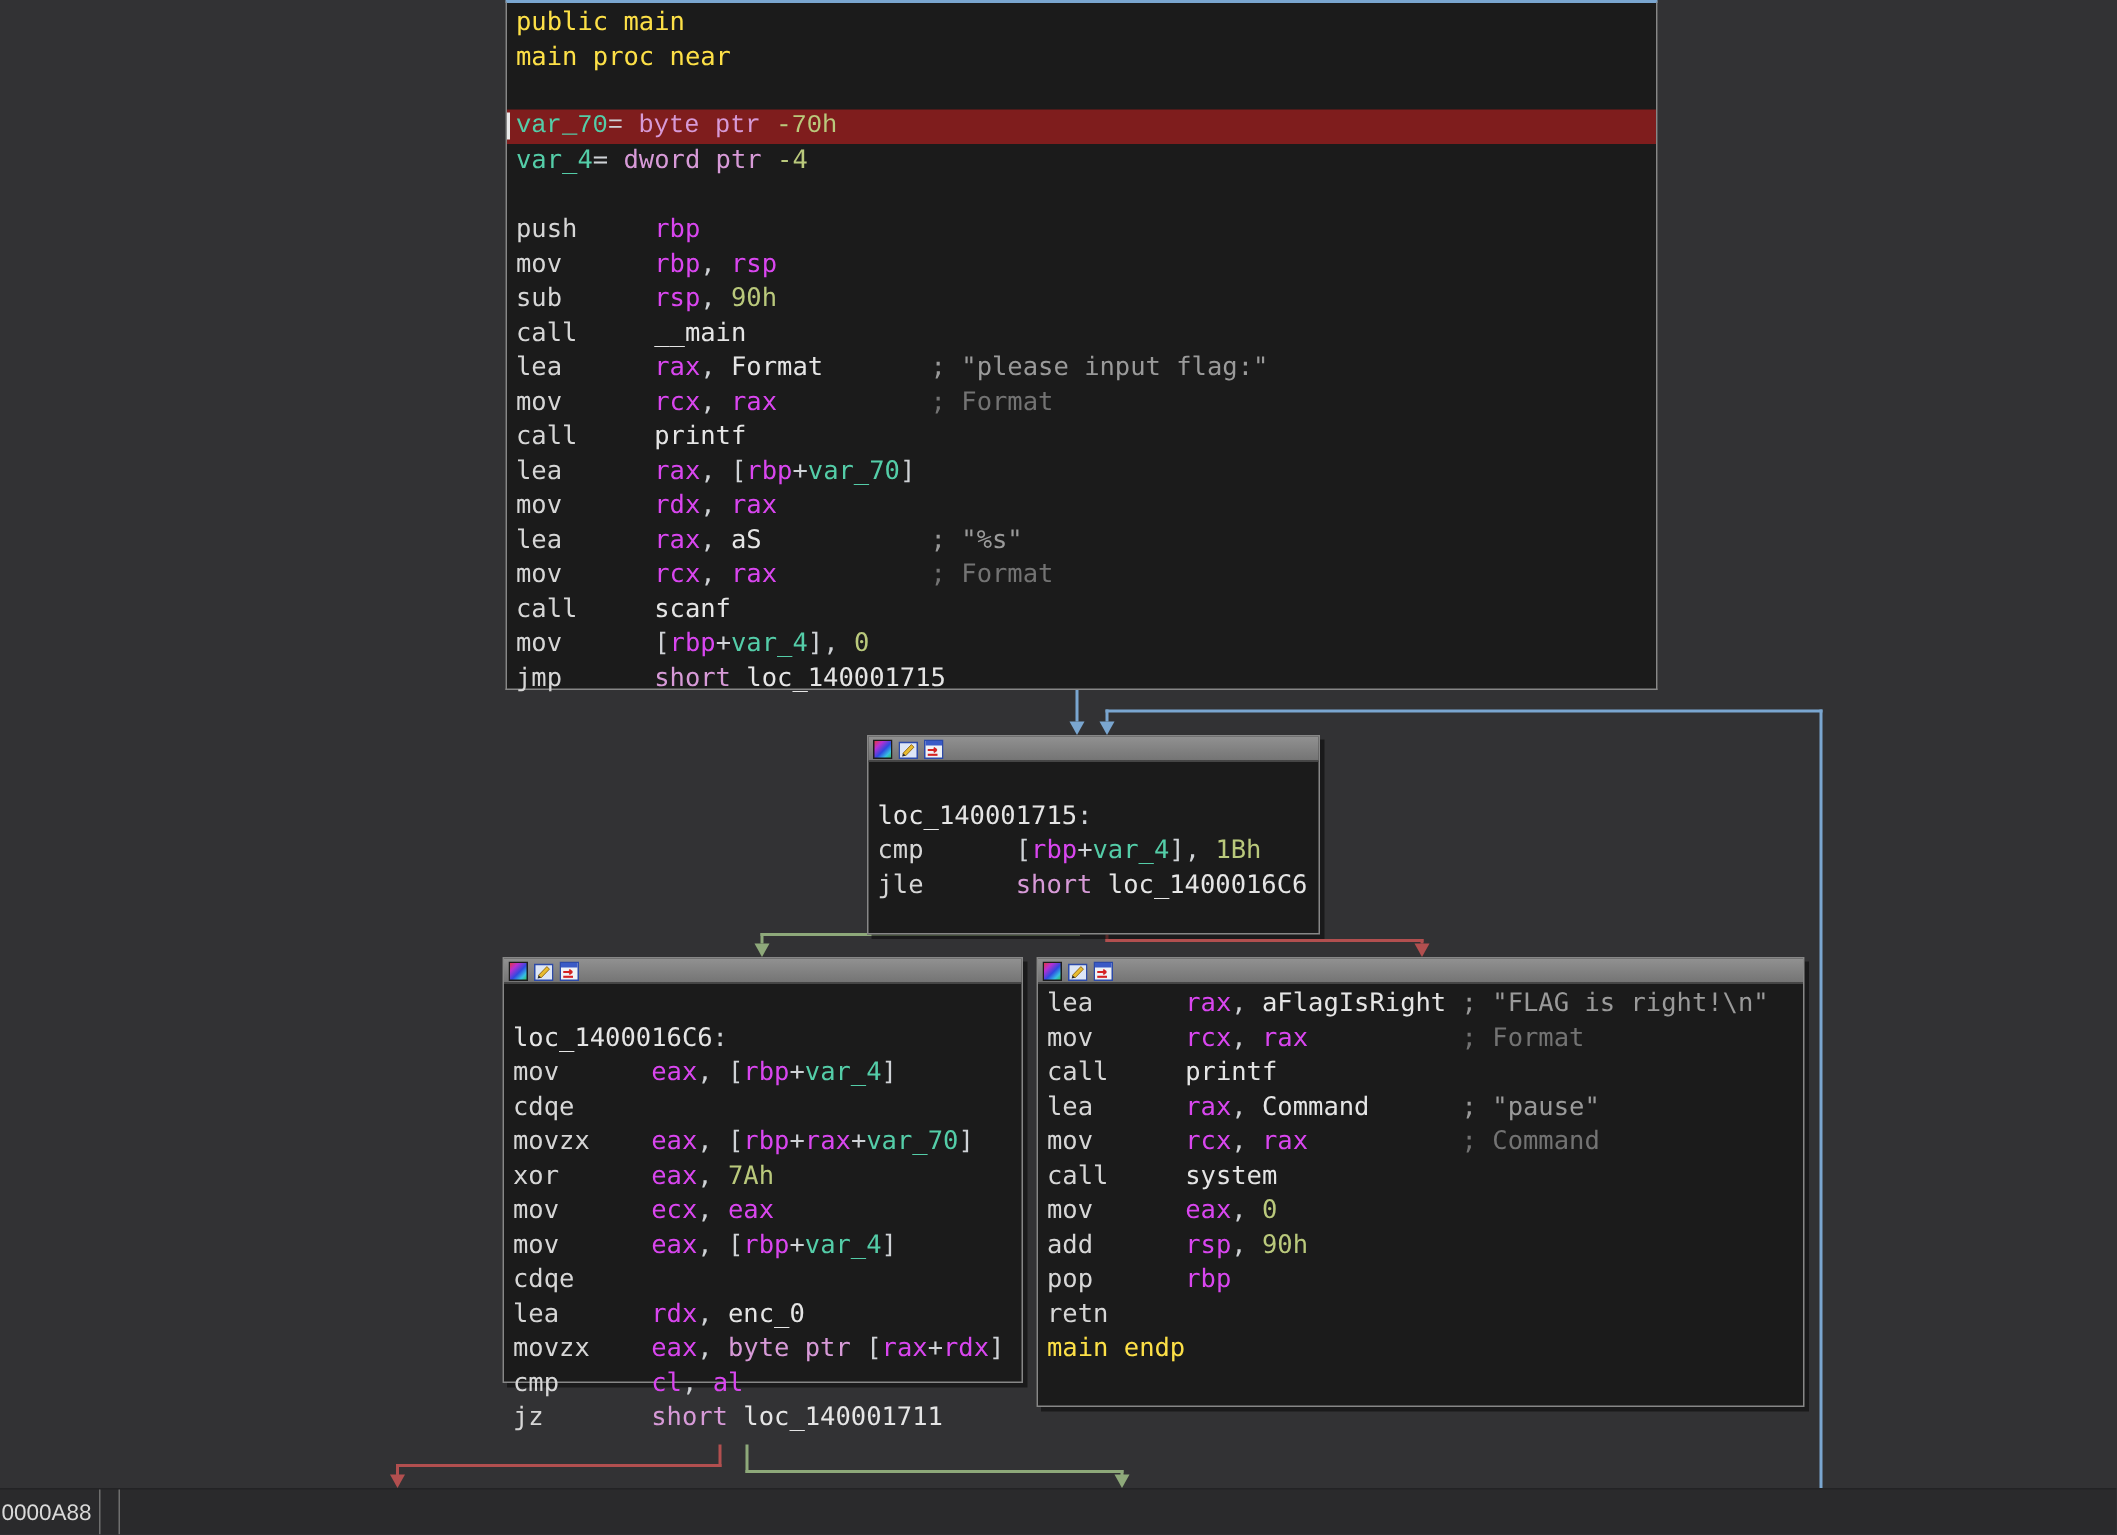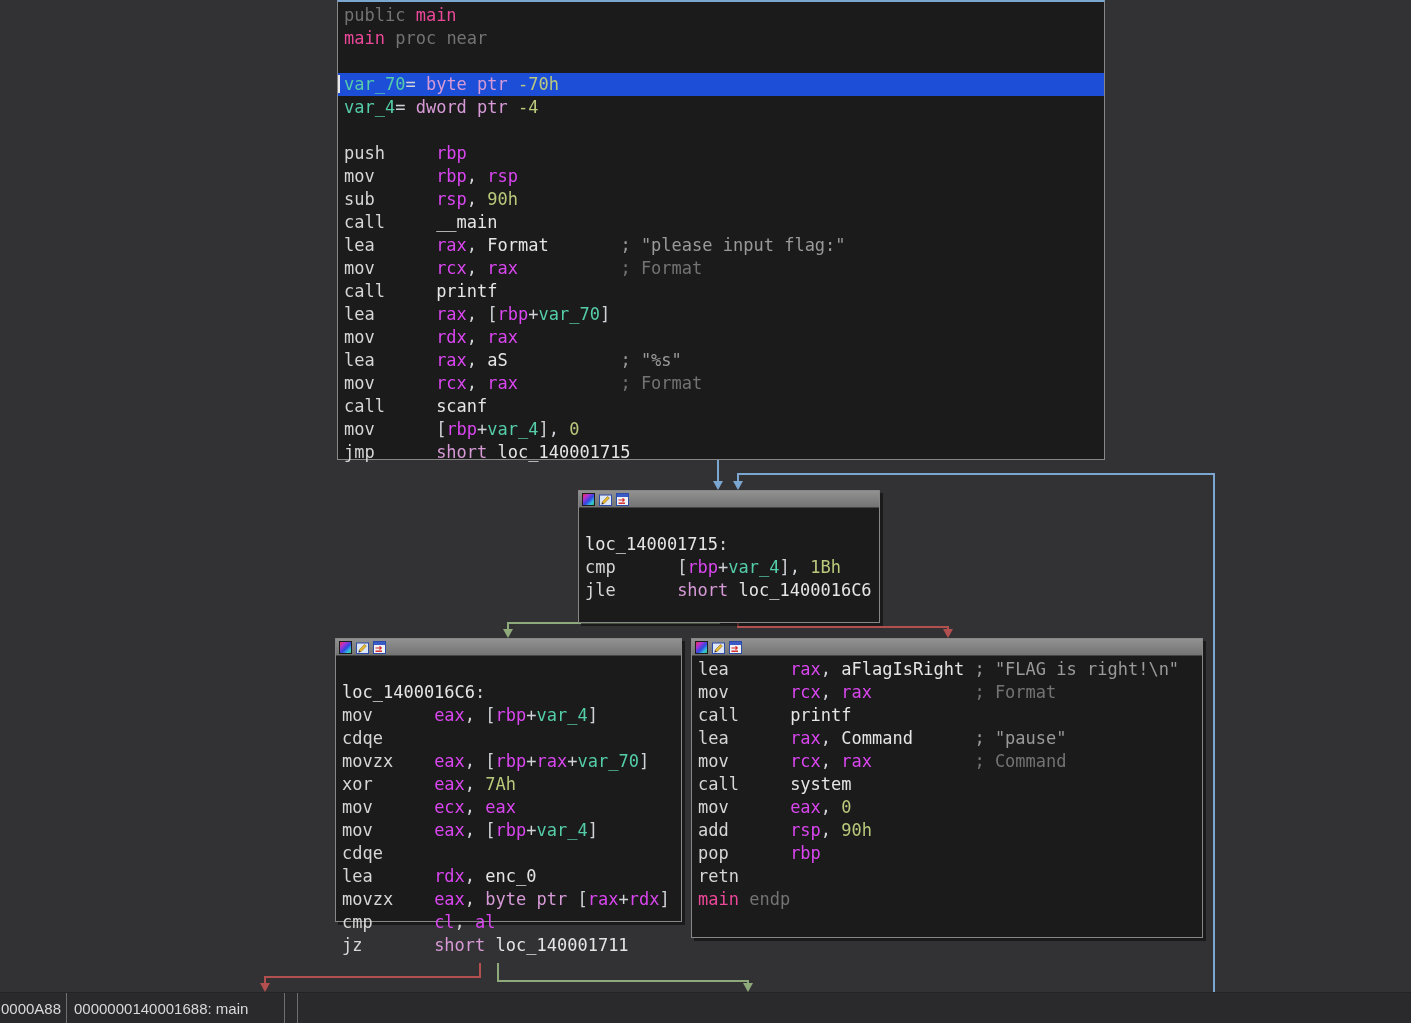--- a/index.html
+++ b/index.html
@@ -21,26 +21,26 @@
     height:17px;background:linear-gradient(#919191,#747474);
     border-bottom:1px solid #454545;box-sizing:border-box;
     display:flex;align-items:center;gap:4px;padding-left:3px;
   }
   .tb-icon{width:13px;height:13px;display:inline-block;line-height:0;}
   .code{
     font-family:"DejaVu Sans Mono",monospace;font-size:17px;line-height:23px;
     white-space:pre;color:#d6d6d6;padding:2px 0 0 6px;
   }
   .line{height:23px;position:relative;}
-  .line.hl{background:#1d4ed8;margin-left:-6px;padding-left:6px;margin-right:-0px;}
+  .line.hl{background:#7f1d1d;margin-left:-6px;padding-left:6px;margin-right:-0px;font-family:Liberation Mono, monospace;}
   .caret{position:absolute;left:0px;top:2px;width:2px;height:18px;background:#e9e9e9;}
 
   
-  .t-k{color:#737373}      
-  .t-f{color:#ec4899}      
+  .t-k{color:#fde047}      
+  .t-f{color:#fde047}      
   .t-v{color:#54cda8}      
   .t-r{color:#d946ef}      
   .t-m{color:#d6d6d6}      
   .t-n{color:#e5e5e5}      
   .t-num{color:#bac97c}    
   .t-ptr{color:#d79ad7}    
   .t-cg{color:#9a9a9a}     
   .t-cgr{color:#737373}    
   .t-p{color:#cfd2d6}      
 
@@ -178,16 +178,15 @@
               <rect x="2.5" y="9.5" width="6.5" height="1.4" fill="#d42222"></rect>
             </svg></span>
         </div>
         <div class="code"><div class="line"><span class="t-m">lea      </span><span class="t-r">rax</span><span class="t-p">, </span><span class="t-n">aFlagIsRight</span><span class="t-p"> </span><span class="t-cg">; "FLAG is right!\n"</span></div><div class="line"><span class="t-m">mov      </span><span class="t-r">rcx</span><span class="t-p">, </span><span class="t-r">rax</span><span class="t-p">          </span><span class="t-cgr">; Format</span></div><div class="line"><span class="t-m">call     </span><span class="t-n">printf</span></div><div class="line"><span class="t-m">lea      </span><span class="t-r">rax</span><span class="t-p">, </span><span class="t-n">Command</span><span class="t-p">      </span><span class="t-cg">; "pause"</span></div><div class="line"><span class="t-m">mov      </span><span class="t-r">rcx</span><span class="t-p">, </span><span class="t-r">rax</span><span class="t-p">          </span><span class="t-cgr">; Command</span></div><div class="line"><span class="t-m">call     </span><span class="t-n">system</span></div><div class="line"><span class="t-m">mov      </span><span class="t-r">eax</span><span class="t-p">, </span><span class="t-num">0</span></div><div class="line"><span class="t-m">add      </span><span class="t-r">rsp</span><span class="t-p">, </span><span class="t-num">90h</span></div><div class="line"><span class="t-m">pop      </span><span class="t-r">rbp</span></div><div class="line"><span class="t-m">retn</span></div><div class="line"><span class="t-f">main</span><span class="t-p"> </span><span class="t-k">endp</span></div></div>
       </div>
     </div>
 </div>
 
 <div id="status-bar">
   <div class="sb-panel sb-p1">0000A88</div>
-  <div class="sb-panel sb-p2">0000000140001688: main</div>
   <div class="sb-panel sb-p3"></div>
   <div class="sb-panel sb-p4"></div>
 </div>
 
 </body></html>

